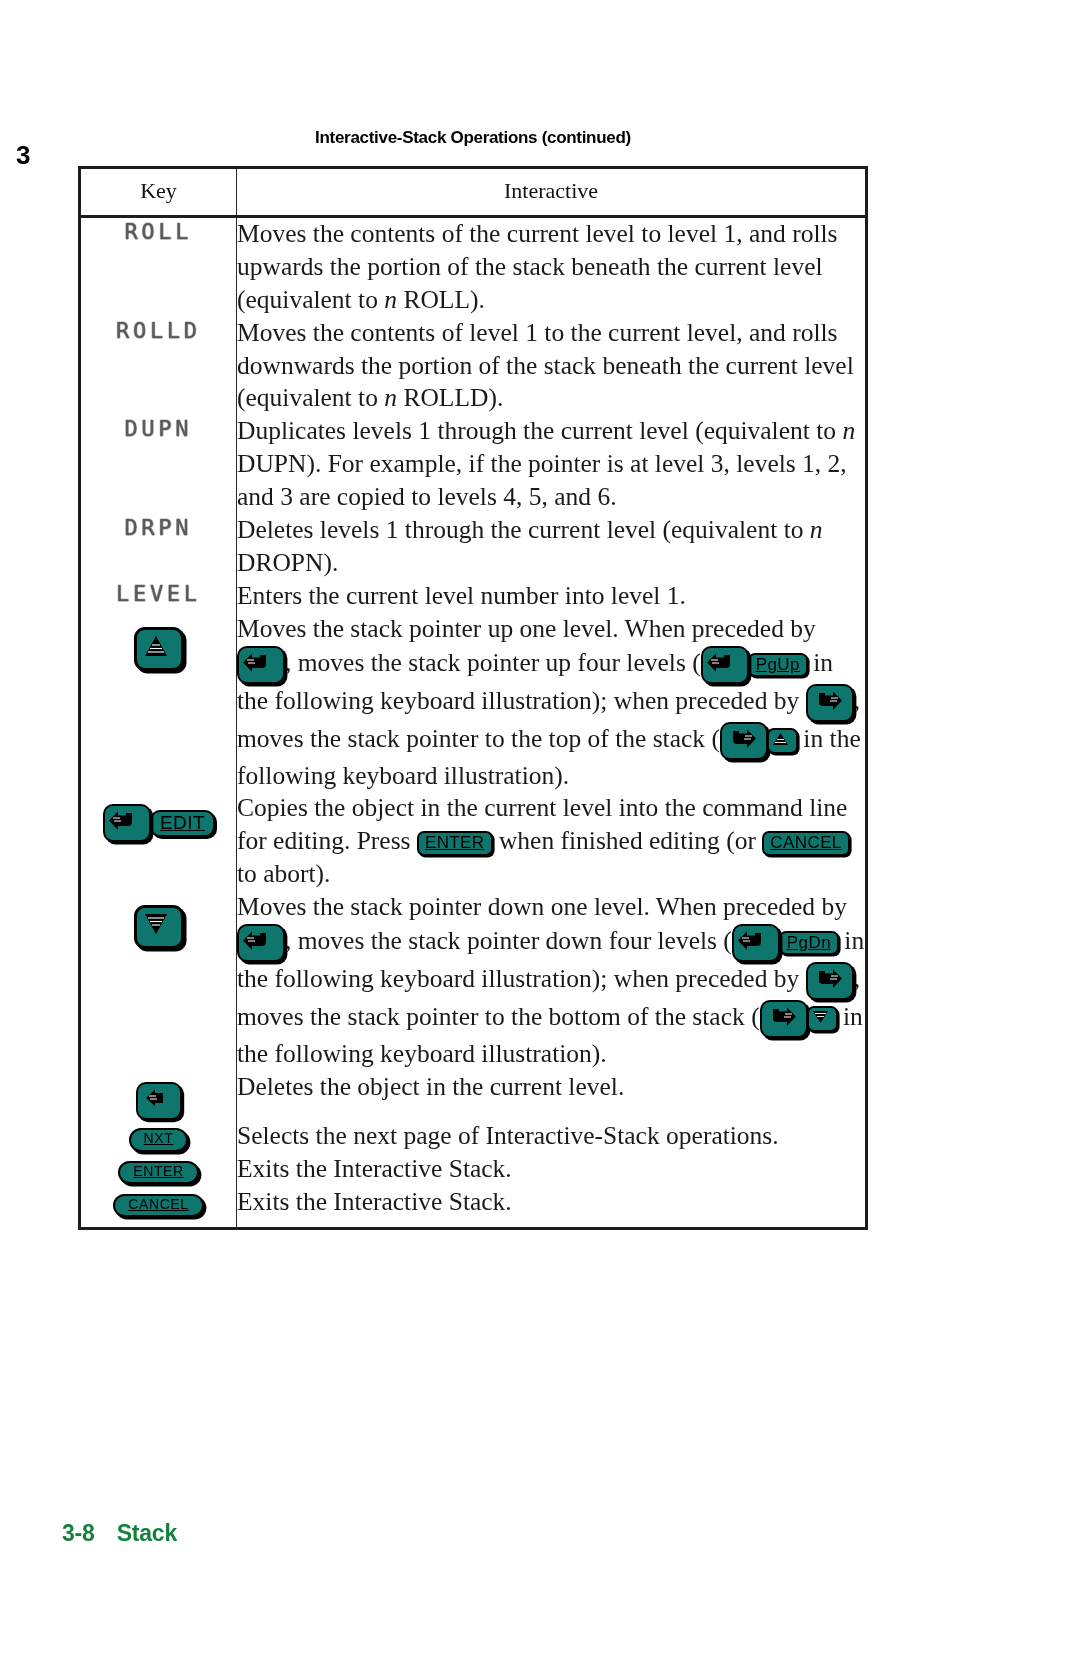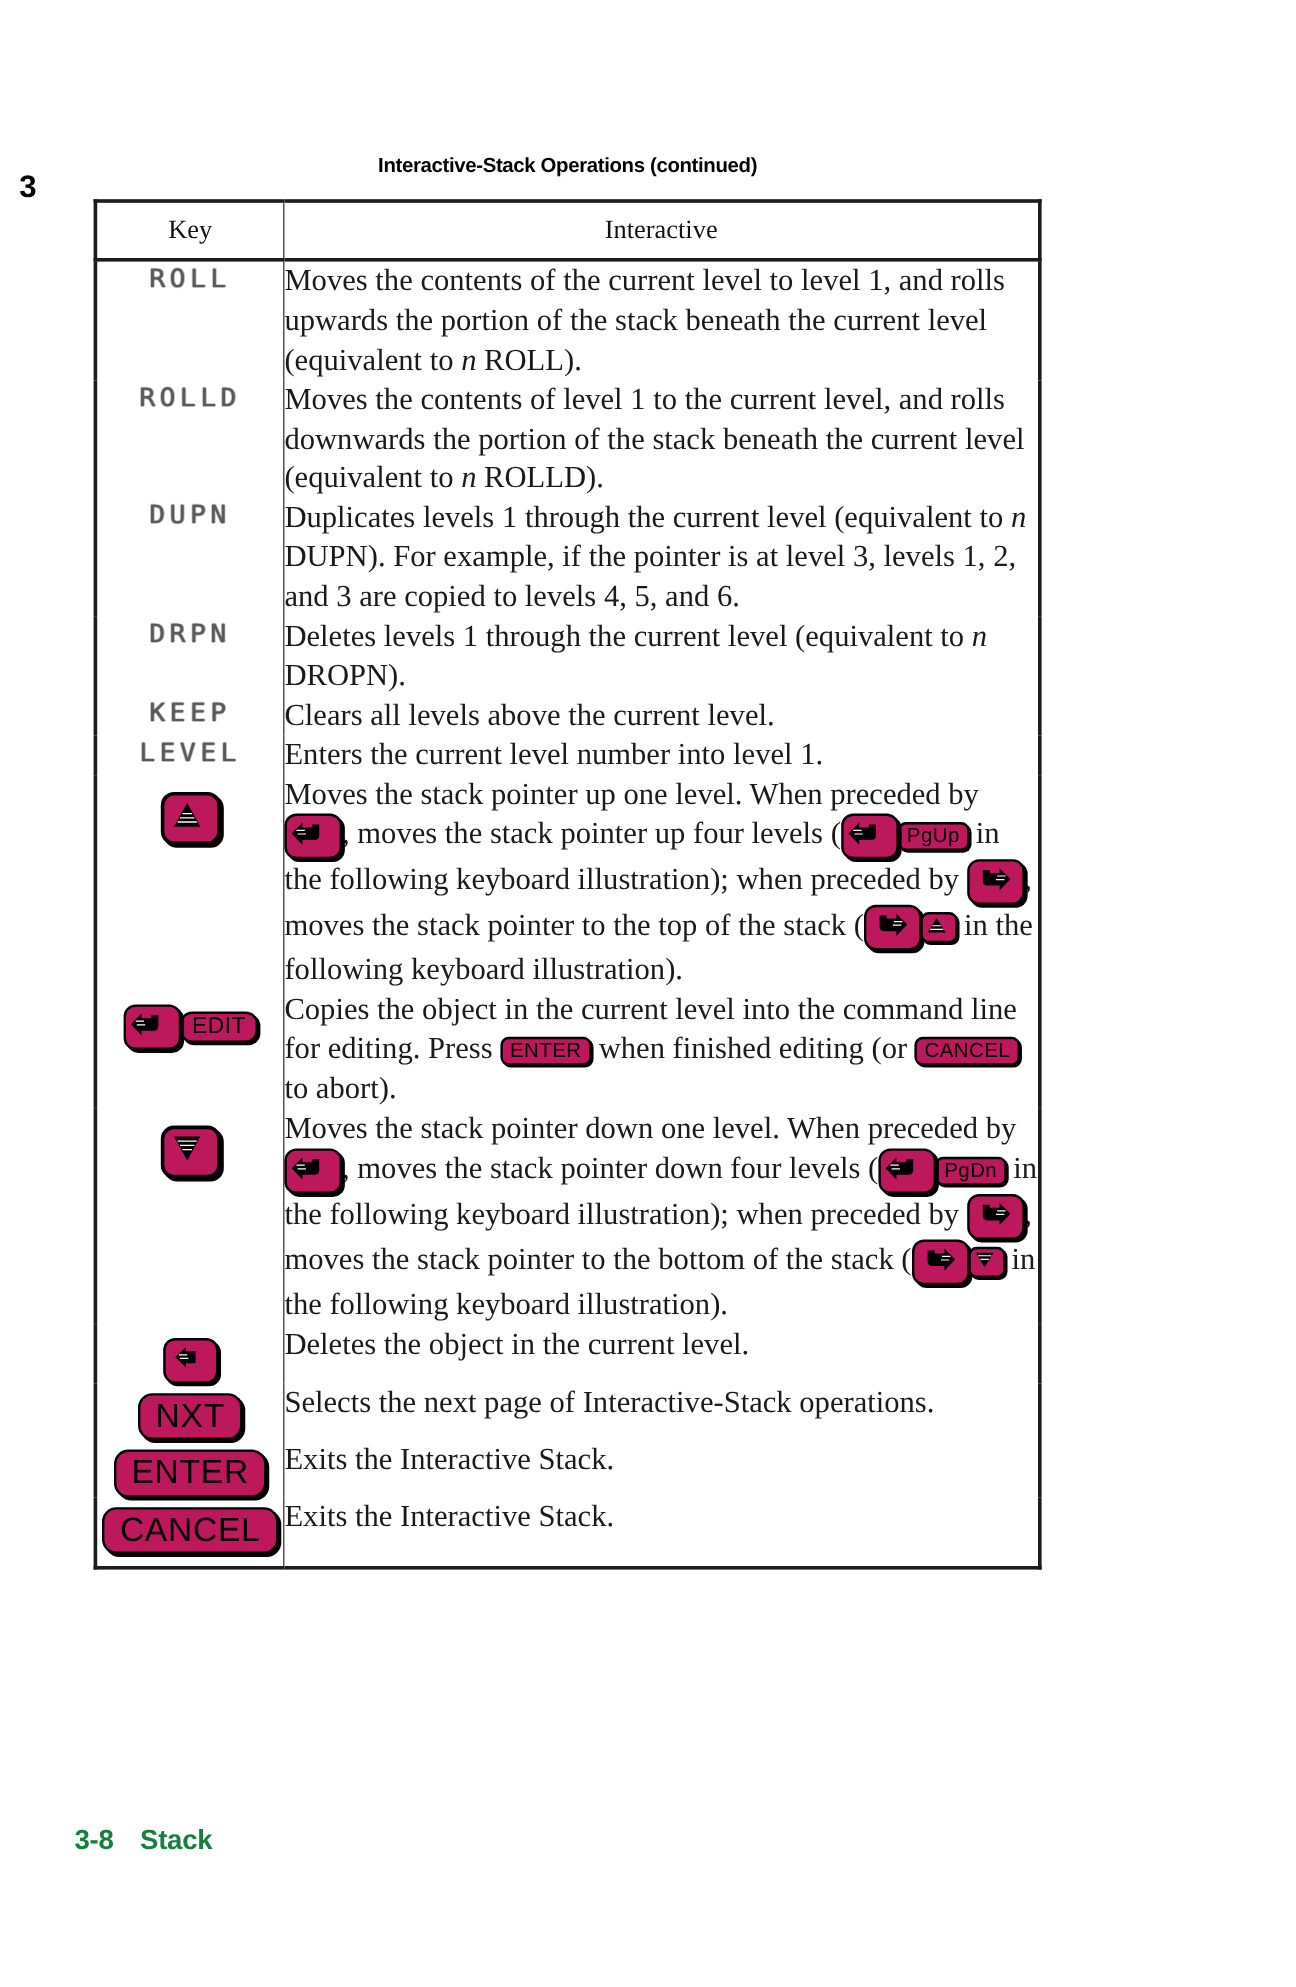--- a/index.html
+++ b/index.html
@@ -115,23 +115,24 @@
     display: inline-block;
     border: 2.6px solid #000;
     border-radius: 9px;
     padding: 1px 9px 2px 9px;
     font-family: "Liberation Sans", sans-serif;
     font-size: 19px;
     line-height: 1.12;
     color: #000;
     vertical-align: middle;
     white-space: nowrap;
-    background: #be185d;
+    background: #0f766e;
     box-shadow: 2px 2px 0 #000;
     letter-spacing: 0.4px;
+    text-decoration: underline;
   }
   .keycap.small {
     font-size: 17px;
     padding: 0px 6px 1px 6px;
     border-width: 2.2px;
     border-radius: 7px;
     box-shadow: 1.6px 1.6px 0 #000;
   }
   .keycap.inline-thin {
     border-width: 2.4px;
@@ -169,21 +170,21 @@
   }
   .keycap.big-back {
     width: 42px;
     height: 34px;
     border-radius: 10px;
     border-width: 2.8px;
     padding: 0;
     box-shadow: 2.2px 2.2px 0 #000;
   }
   .keycap.wide {
-    font-size: 28px;
+    font-size: 14px;
     padding: 1px 13px 3px 13px;
     border-radius: 12px;
     border-width: 2.8px;
     box-shadow: 2.4px 2.4px 0 #000;
     letter-spacing: 0.6px;
   }
   .keycap.shift-l, .keycap.shift-r {
     width: 44px;
     height: 34px;
     padding: 0;
@@ -251,26 +252,20 @@
       <td class="desc-cell">Duplicates levels 1 through the current level (equivalent to <span class="math-var">n</span> DUPN). For example, if the pointer is at level 3, levels 1, 2, and 3 are copied to levels 4, 5, and 6.</td>
     </tr>
 
     <tr>
       <td class="key-cell">
         <span class="lcd">DRPN</span>
       </td>
       <td class="desc-cell">Deletes levels 1 through the current level (equivalent to <span class="math-var">n</span> DROPN).</td>
     </tr>
 
-    <tr>
-      <td class="key-cell">
-        <span class="lcd">KEEP</span>
-      </td>
-      <td class="desc-cell">Clears all levels above the current level.</td>
-    </tr>
 
     <tr>
       <td class="key-cell">
         <span class="lcd">LEVEL</span>
       </td>
       <td class="desc-cell">Enters the current level number into level 1.</td>
     </tr>
 
     <tr>
       <td class="key-cell" style="padding-top:14px;">

